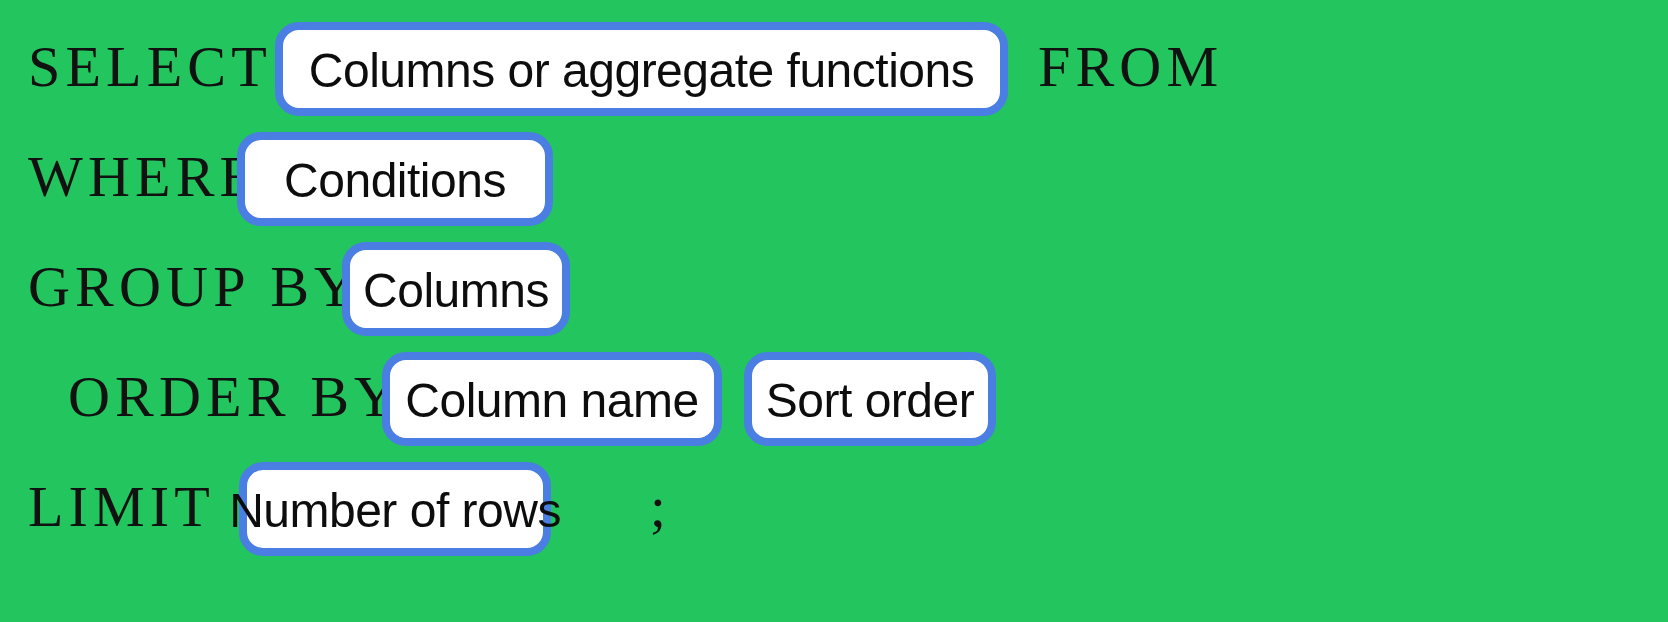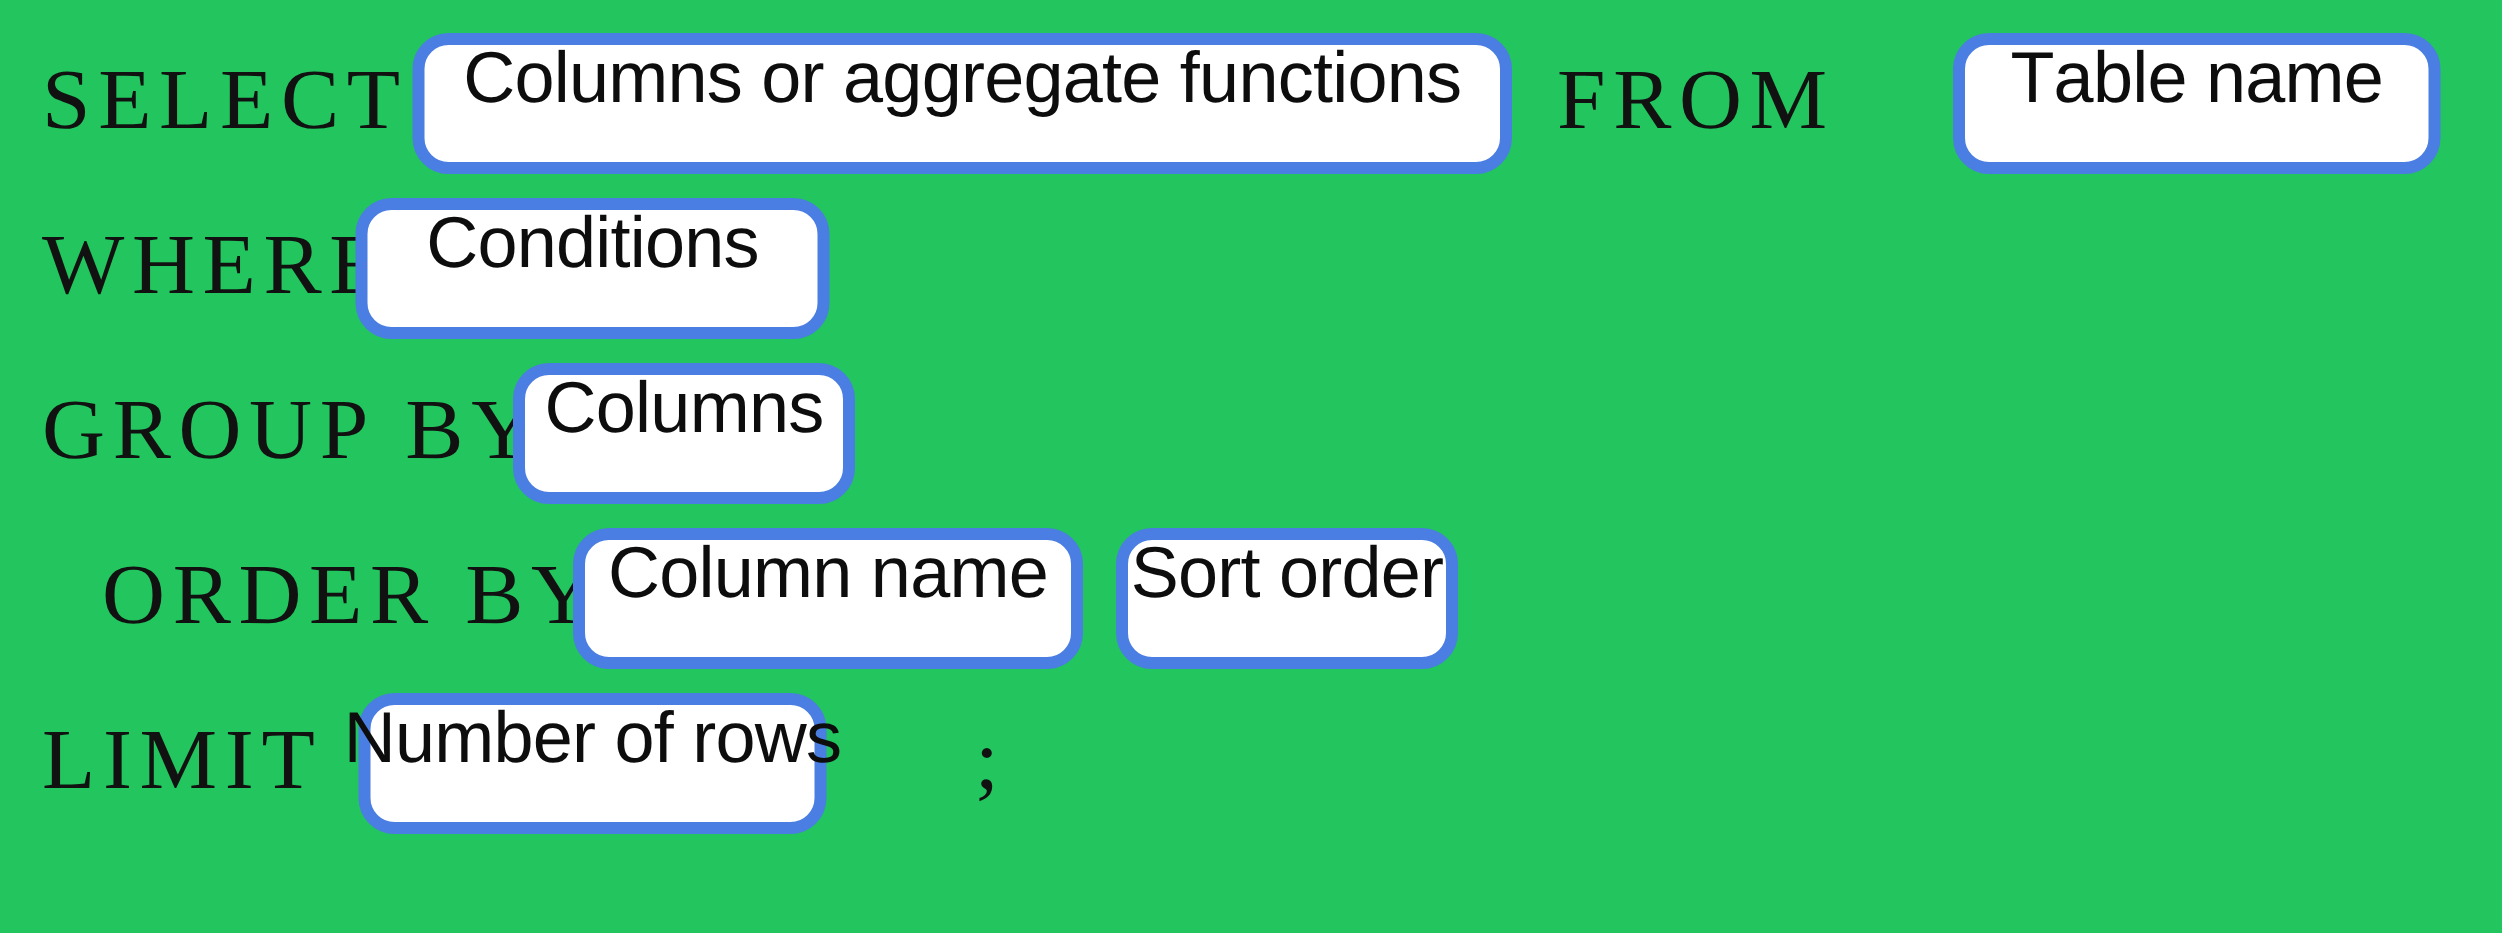--- a/index.html
+++ b/index.html
@@ -45,27 +45,27 @@
     font-weight: 400;
     display: inline-block;
     transform: scaleX(1.02);
     transform-origin: left center;
   }
 
   
   .slot {
     box-sizing: border-box;
     display: inline-flex;
-    align-items: flex-start;
+    align-items: flex-end;
     justify-content: center;
     border: 8px solid #4a7ee2;
     border-radius: 24px;
     background: #ffffff;
     height: 94px;
-    padding: 0 22px;
+    padding: 12px 22px;
   }
 
   .slot-label {
     font-family: "Liberation Sans", "DejaVu Sans", sans-serif;
     font-size: 48px;
     line-height: 1;
     color: #0d0d0d;
     font-weight: 400;
     letter-spacing: -0.5px;
     display: inline-block;
@@ -94,44 +94,41 @@
   #kw-where    { left: 28px;   top: 26px;  }
   #slot-where  { left: 237px;  top: 10px; width: 316px; }
 
   
   #kw-groupby  { left: 28px;   top: 26px;  }
   #slot-group  { left: 342px;  top: 10px; width: 228px; }
 
   
   #kw-orderby  { left: 28px;   top: 26px;  }
   #slot-order1 { left: 342px;  top: 10px; width: 340px; }
-  #slot-order2 { left: 704px;  top: 10px; width: 228px; }
+  #slot-order2 { left: 704px;  top: 10px; width: 252px; }
 
   
   #kw-limit    { left: 28px;   top: 26px;  }
   #slot-limit  { left: 239px;  top: 10px; width: 312px; }
   #semi-end    { left: 650px;  top: 26px;  }
 </style>
 </head>
 <body>
 
 <div id="canvas">
 
   <div class="row row-1">
     <span class="kw at" id="kw-select">SELECT</span>
 
     <span class="slot at" id="slot-select">
       <span class="slot-label">Columns or aggregate functions</span>
     </span>
 
     <span class="kw at" id="kw-from">FROM</span>
 
-    <span class="slot at" id="slot-from">
-      <span class="slot-label">Table name</span>
-    </span>
   </div>
 
   <div class="row row-2">
     <span class="kw at" id="kw-where">WHERE</span>
 
     <span class="slot at" id="slot-where">
       <span class="slot-label">Conditions</span>
     </span>
   </div>
 

